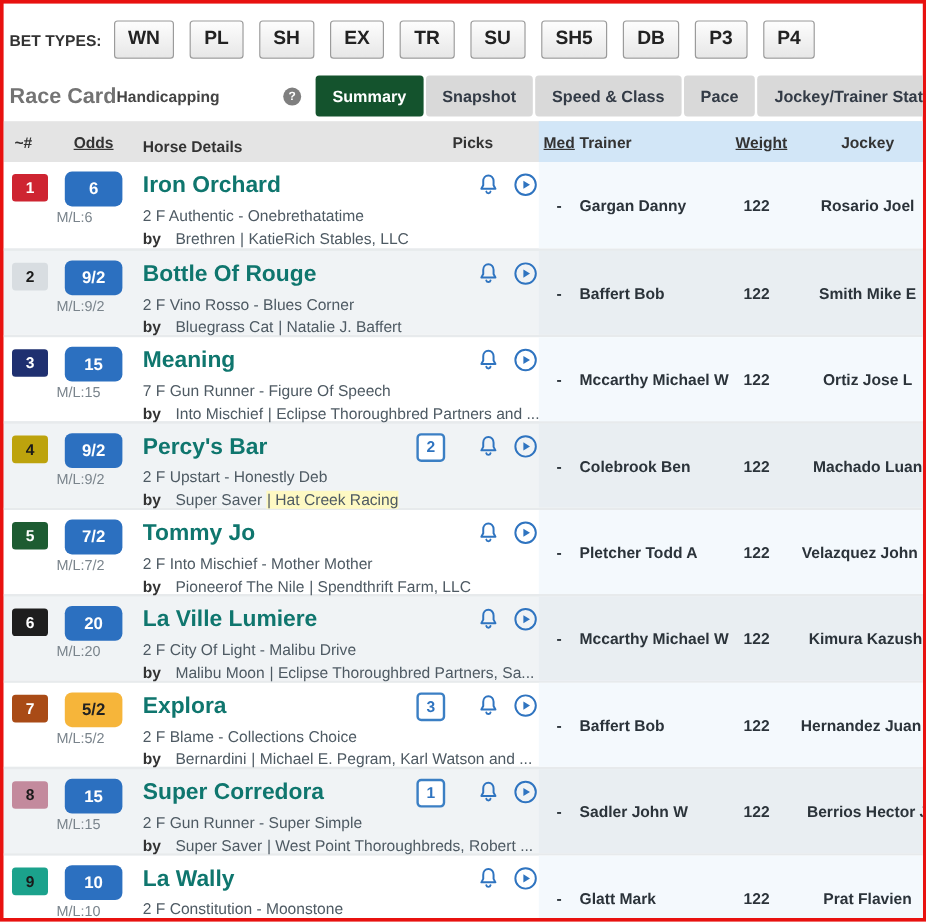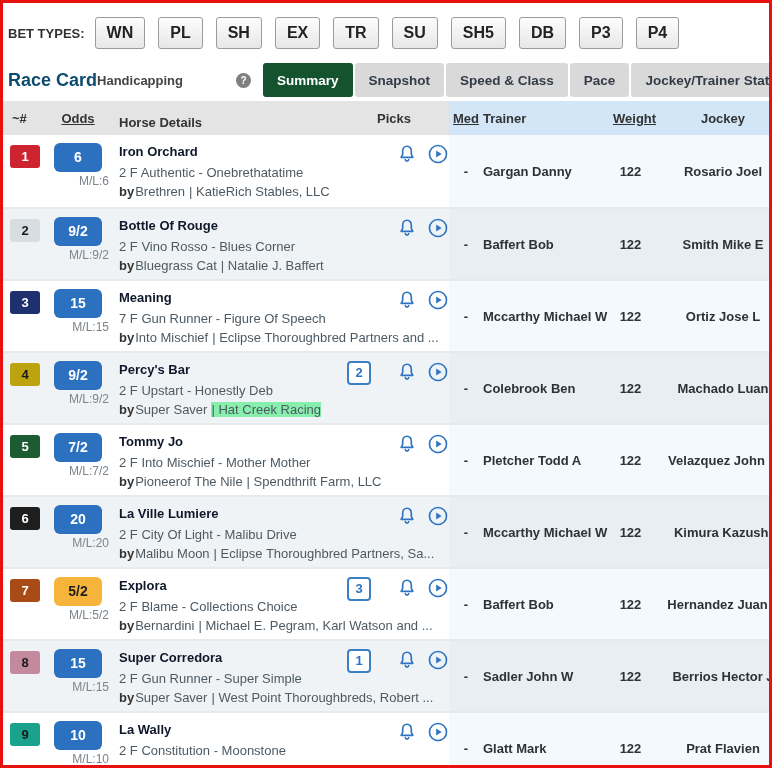--- a/index.html
+++ b/index.html
@@ -11,21 +11,21 @@
   
   .bet-bar { display:flex; align-items:center; padding:14px 0 10px 5px; white-space:nowrap; }
   .bt-label { font-size:13px; font-weight:bold; color:#333; margin-right:10px; }
   .bt-btn {
     font-family:inherit; font-size:16px; font-weight:bold; color:#222;
     background:linear-gradient(#fdfdfd,#e7e7e7); border:1px solid #9b9b9b; border-radius:3px;
     padding:6px 11px; margin-right:13px; cursor:pointer;
   }
   
   .title-row { display:flex; align-items:center; height:38px; margin:2px 0 2px 5px; white-space:nowrap; }
-  .page-title { font-size:18px; font-weight:bold; color:#0c4a6e; flex:none; }
+  .page-title { font-size:18px; font-weight:bold; color:#737373; flex:none; }
   .hand-group { margin-left:auto; display:flex; align-items:flex-end;gap:48px; }
   .hand-label { font-size:13px; font-weight:bold; color:#444; }
   .q-icon {
     display:inline-flex; align-items:center; justify-content:center;
     width:15px; height:15px; border-radius:50%; background:#7f7f7f; color:#fff;
     font-size:10px; font-weight:bold; margin:0 10px 0 5px;
   }
   .tabs { display:flex; align-items:stretch; height:34px; flex:none; }
   .tab {
     display:flex; align-items:center; padding:0 14px; font-size:13.5px; font-weight:bold;
@@ -55,27 +55,27 @@
   .row .right-sec { align-items:center; background:#f4f9fd; }
   .row:nth-child(even) .right-sec { background:#e9eef2; }
   .numbox {
     width:30px; height:23px; line-height:23px; margin:10px auto 0; border-radius:3px;
     font-size:13px; font-weight:bold; text-align:center;
   }
   .oddsbox {
     width:48px; height:29px; line-height:29px; margin:8px auto 2px; border-radius:6px;
     background:#2c70c0; color:#fff; font-size:14px; font-weight:bold; text-align:center; cursor:pointer;
   }
-  .ml { font-size:12px; color:#7a848c; text-align:right; }
+  .ml { font-size:12px; color:#7a848c; text-align:left; }
   .c-horse { padding-top:9px; }
-  .hname { font-size:13px; font-weight:bold; color:#0f172a; margin-bottom:4px; white-space:nowrap; cursor:pointer; }
+  .hname { font-size:19px; font-weight:bold; color:#0f766e; margin-bottom:4px; white-space:nowrap; cursor:pointer; }
   .hline { font-size:13px; color:#4e5a63; line-height:19px; white-space:nowrap; }
-  .by { font-weight:bold; color:#333; margin-right:1px; }
+  .by { font-weight:bold; color:#333; margin-right:12px; }
   .sire { margin-right:4px; }
-  .hl { background:#86efac;text-align:center; }
+  .hl { background:#fef9c3;text-align:center; }
   .pickbadge {
     display:none; width:24px; height:24px; line-height:20px; margin:8px auto 0;
     border:2px solid #3b7fc4; border-radius:4px; background:#fff;
     color:#2f74c0; font-size:13px; font-weight:bold; text-align:center;
   }
   .pickbadge.show { display:block; }
   .c-icons { padding-top:8px; display:flex; justify-content:flex-end; gap:9px; align-items:flex-start; }
   .icon-btn { width:22px; height:22px; cursor:pointer; flex:none; }
   .cell-txt { font-size:13px; font-weight:bold; color:#2b333a; white-space:nowrap; overflow:hidden; }
   .c-jockey.cell-txt { overflow:visible; }

